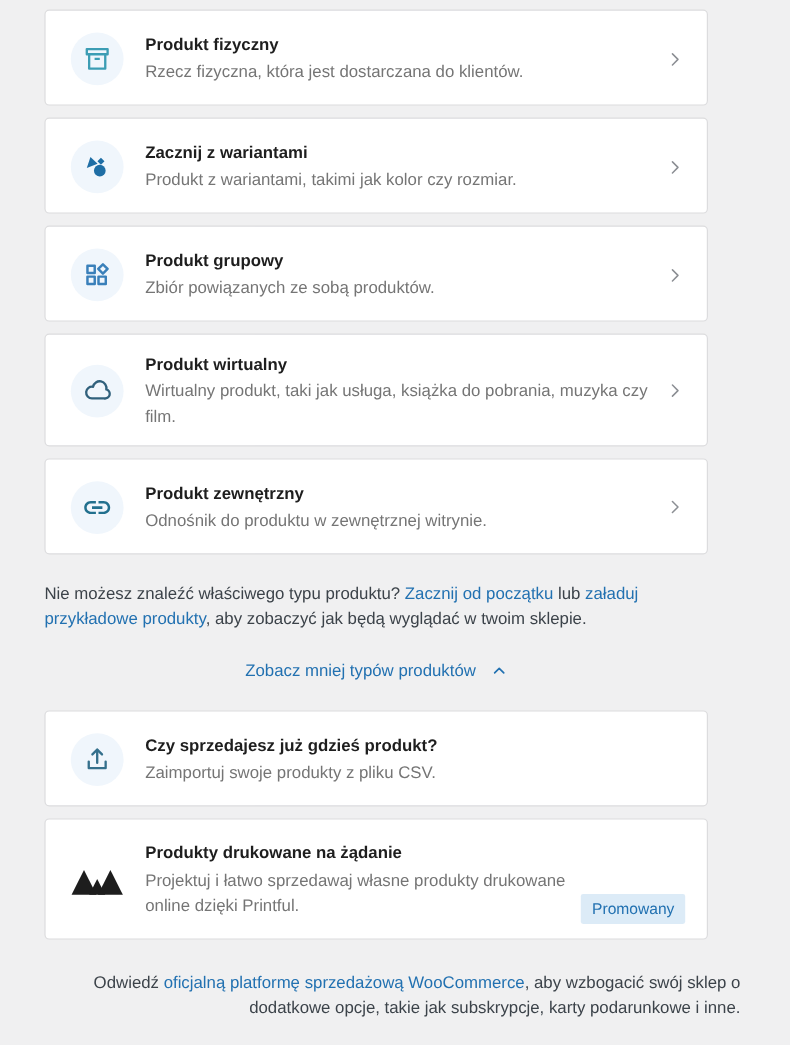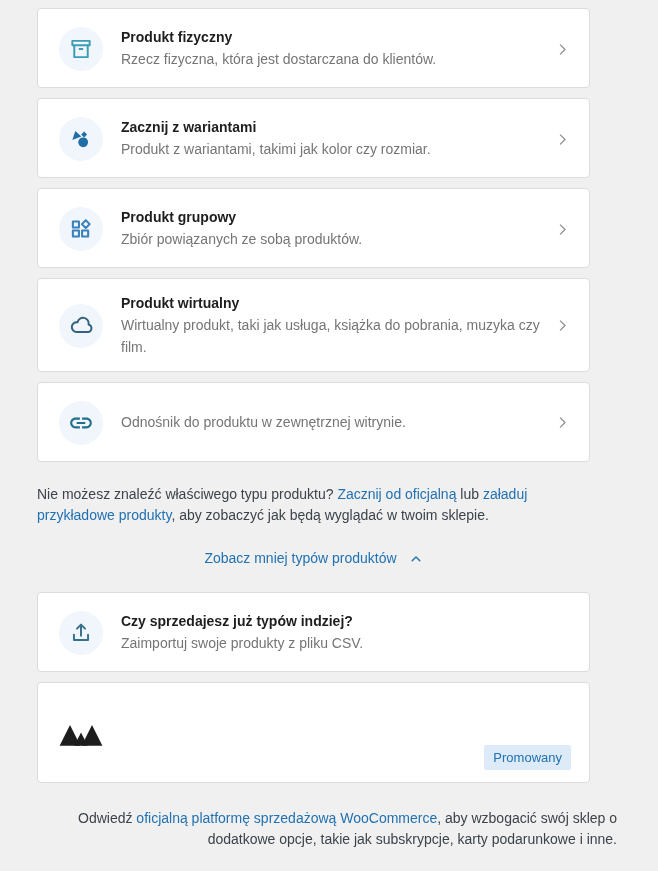--- a/index.html
+++ b/index.html
@@ -177,62 +177,65 @@
     </span>
   </div>
 
   <div class="card">
     <span class="icon-circle" style="color: rgb(34, 112, 142);">
       <svg width="26" height="26" viewBox="0 0 24 24" fill="currentColor">
         <path d="M3.9 12c0-1.71 1.39-3.1 3.1-3.1h4V7H7c-2.76 0-5 2.24-5 5s2.24 5 5 5h4v-1.9H7c-1.71 0-3.1-1.39-3.1-3.1zM8 13h8v-2H8v2zm9-6h-4v1.9h4c1.71 0 3.1 1.39 3.1 3.1s-1.39 3.1-3.1 3.1h-4V17h4c2.76 0 5-2.24 5-5s-2.24-5-5-5z"></path>
       </svg>
     </span>
     <div class="card-text">
+      <div class="card-title">Produkt zewnętrzny</div>
       <div class="card-desc">Odnośnik do produktu w zewnętrznej witrynie.</div>
     </div>
     <span class="chevron">
       <svg width="17" height="17" viewBox="0 0 24 24" fill="none" stroke="currentColor" stroke-width="1.8" stroke-linecap="round" stroke-linejoin="round">
           <polyline points="9,5.5 15.5,12 9,18.5"></polyline>
         </svg>
     </span>
   </div>
 
-  <p class="help-text"><span>Nie możesz znaleźć właściwego typu produktu? </span><a class="inline-link">Zacznij od oficjalną</a><span> lub </span><a class="inline-link">załaduj przykładowe produkty</a><span>, aby zobaczyć jak będą wyglądać w twoim sklepie.</span></p>
+  <p class="help-text"><span>Nie możesz znaleźć właściwego typu produktu? </span><a class="inline-link">Zacznij od początku</a><span> lub </span><a class="inline-link">załaduj przykładowe produkty</a><span>, aby zobaczyć jak będą wyglądać w twoim sklepie.</span></p>
 
   <div class="toggle-row">
     <a class="toggle-link">
       <span>Zobacz mniej typów produktów</span>
       <svg width="14" height="14" viewBox="0 0 24 24" fill="none" stroke="currentColor" stroke-width="2.4" stroke-linecap="round" stroke-linejoin="round">
           <polyline points="5.5,15 12,8.5 18.5,15"></polyline>
         </svg>
     </a>
   </div>
 
   <div class="card">
     <span class="icon-circle" style="color: rgb(53, 112, 140);">
       <svg width="26" height="26" viewBox="0 0 24 24" fill="none" stroke="currentColor" stroke-width="1.8" stroke-linecap="round" stroke-linejoin="round">
         <path d="M12 14.5V4.5"></path>
         <polyline points="8.3,8 12,4.3 15.7,8"></polyline>
         <path d="M5.5 13.5v5h13v-5"></path>
       </svg>
     </span>
     <div class="card-text">
-      <div class="card-title">Czy sprzedajesz już typów indziej?</div>
+      <div class="card-title">Czy sprzedajesz już gdzieś produkt?</div>
       <div class="card-desc">Zaimportuj swoje produkty z pliku CSV.</div>
     </div>
   </div>
 
   <div class="card">
     <span class="icon-plain">
       <svg width="44" height="27" viewBox="0 0 36 22" fill="currentColor">
         <polygon points="0.5,21 9,4 17.5,21"></polygon>
         <polygon points="12.5,21 18,10.2 23.5,21"></polygon>
         <polygon points="18.5,21 27,4 35.5,21"></polygon>
       </svg>
     </span>
     <div class="card-text">
+      <div class="card-title">Produkty drukowane na żądanie</div>
+      <div class="card-desc">Projektuj i łatwo sprzedawaj własne produkty drukowane online dzięki Printful.</div>
     </div>
     <span class="badge">Promowany</span>
   </div>
 
   <p class="footer-text"><span>Odwiedź </span><a class="inline-link">oficjalną platformę sprzedażową WooCommerce</a><span>, aby wzbogacić swój sklep o dodatkowe opcje, takie jak subskrypcje, karty podarunkowe i inne.</span></p>
 
 </div>
 
 </body></html>

